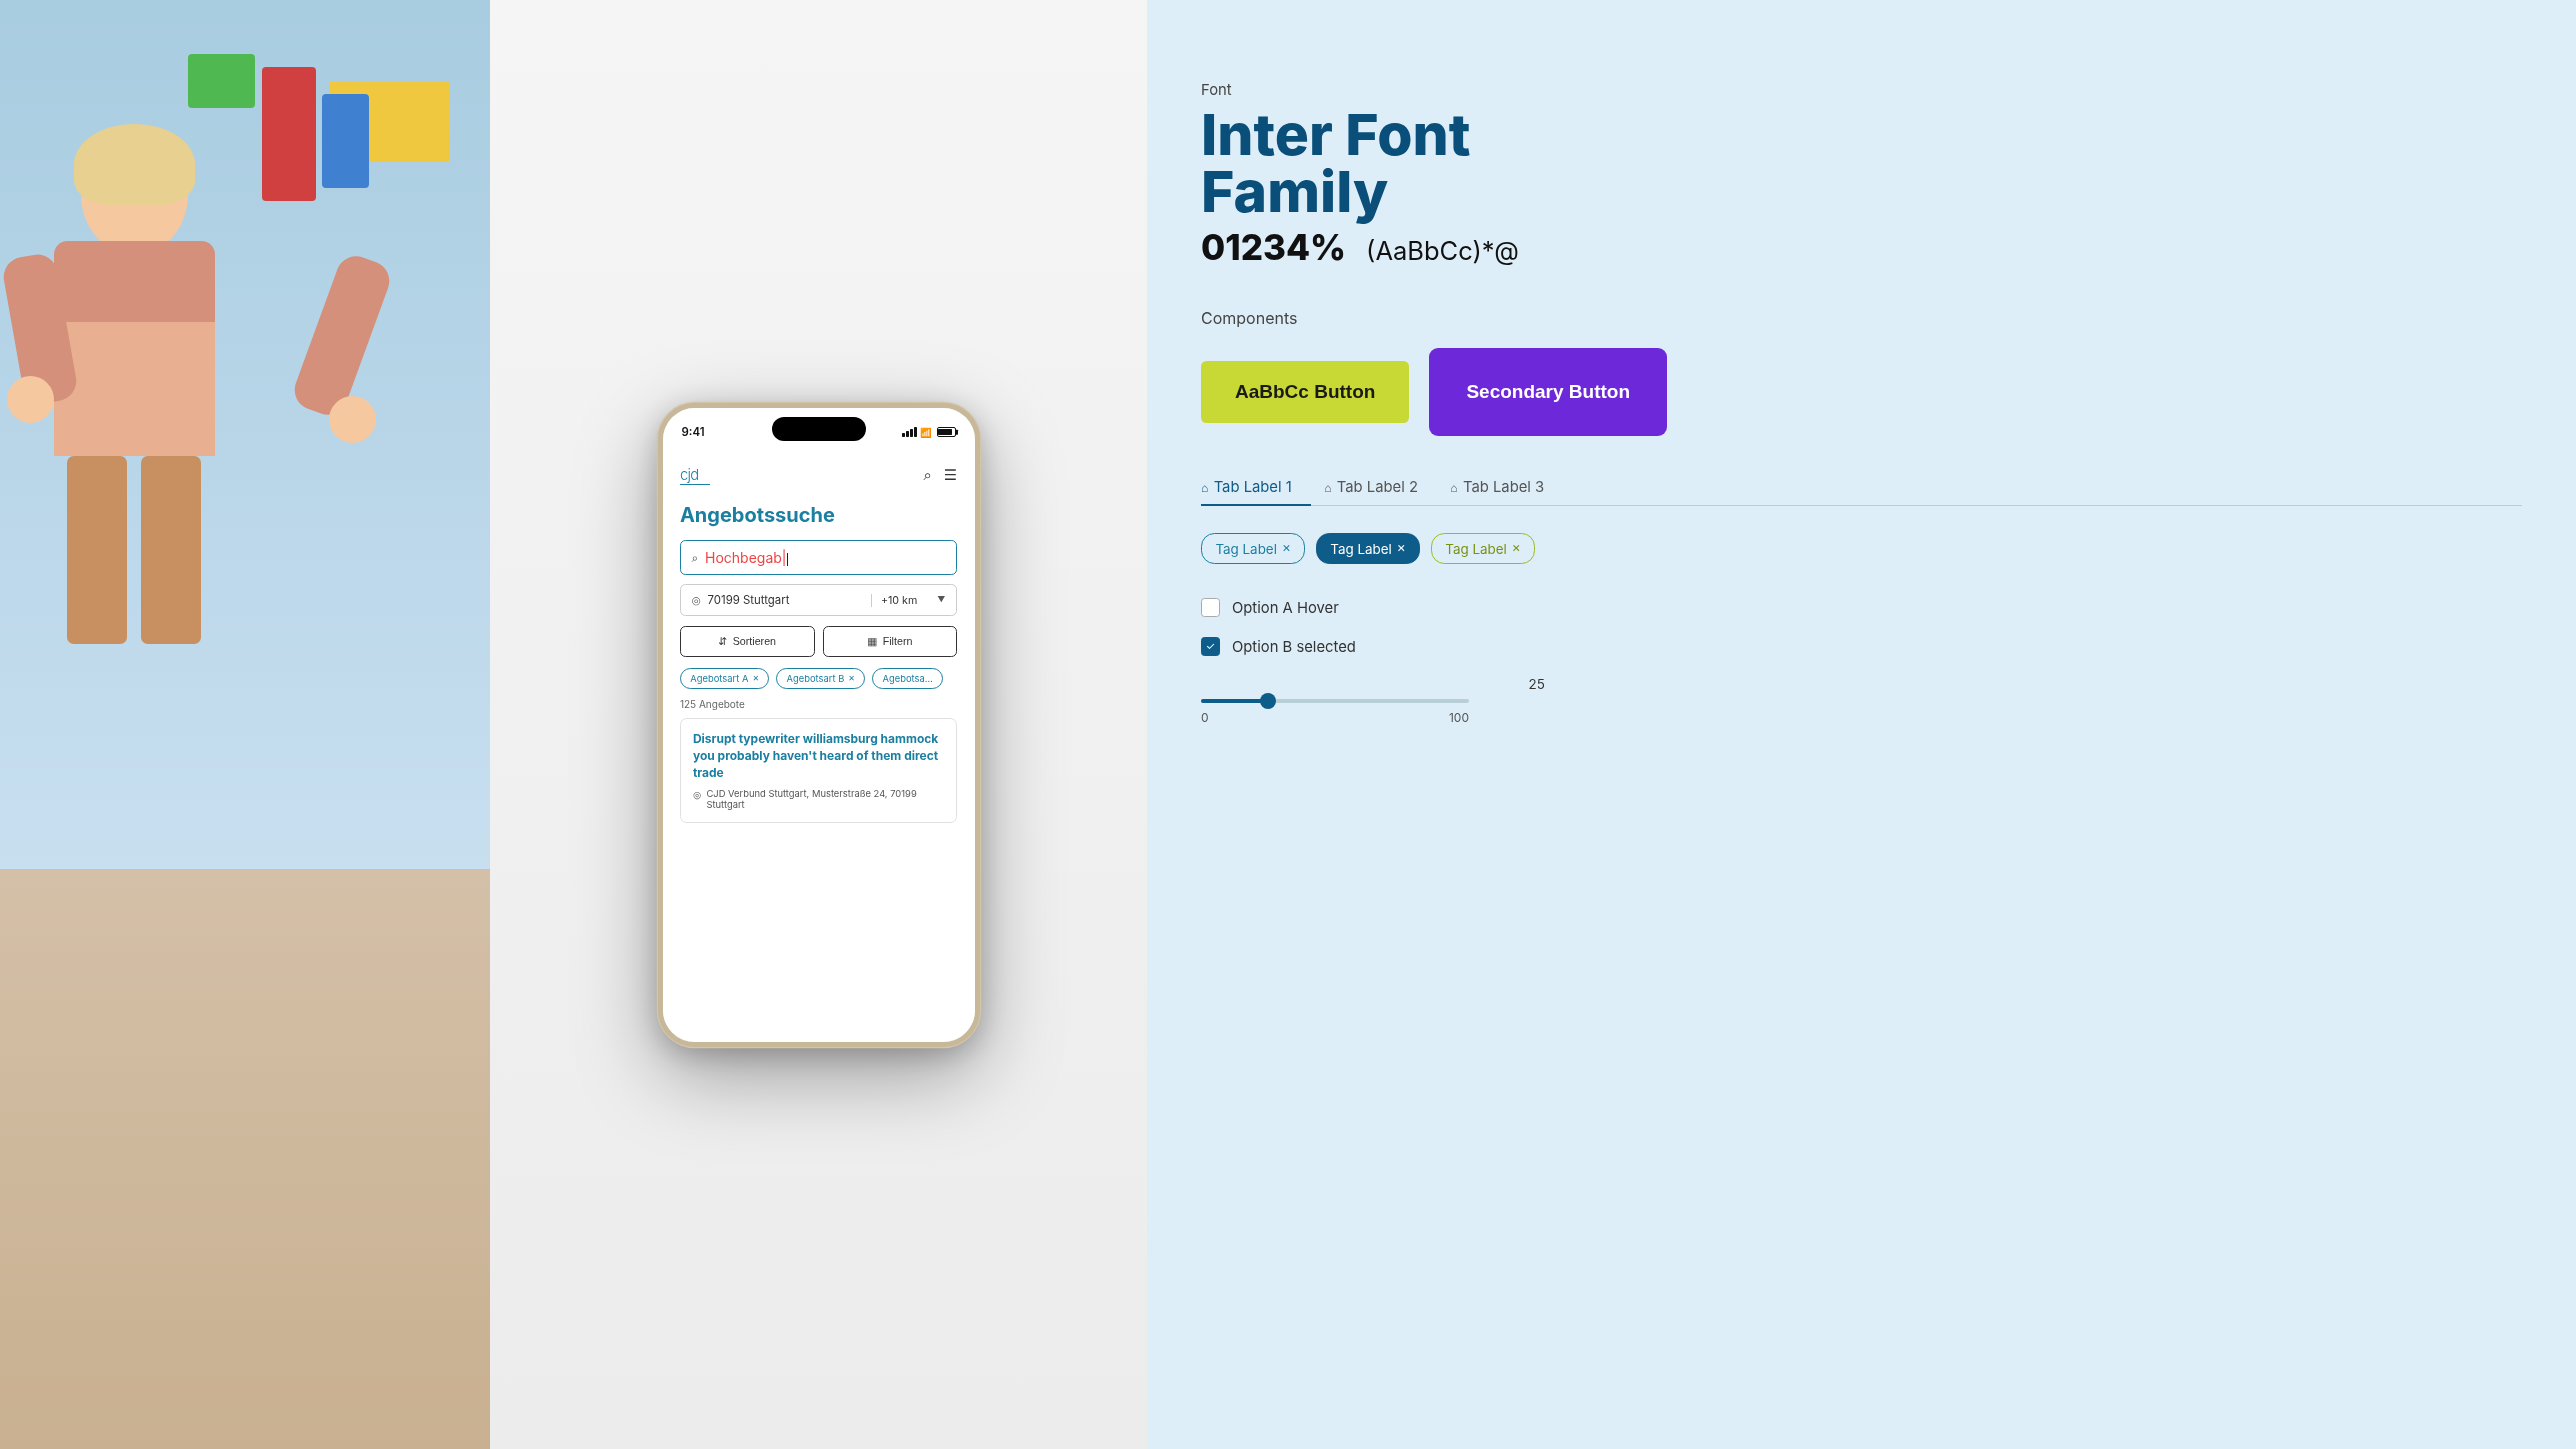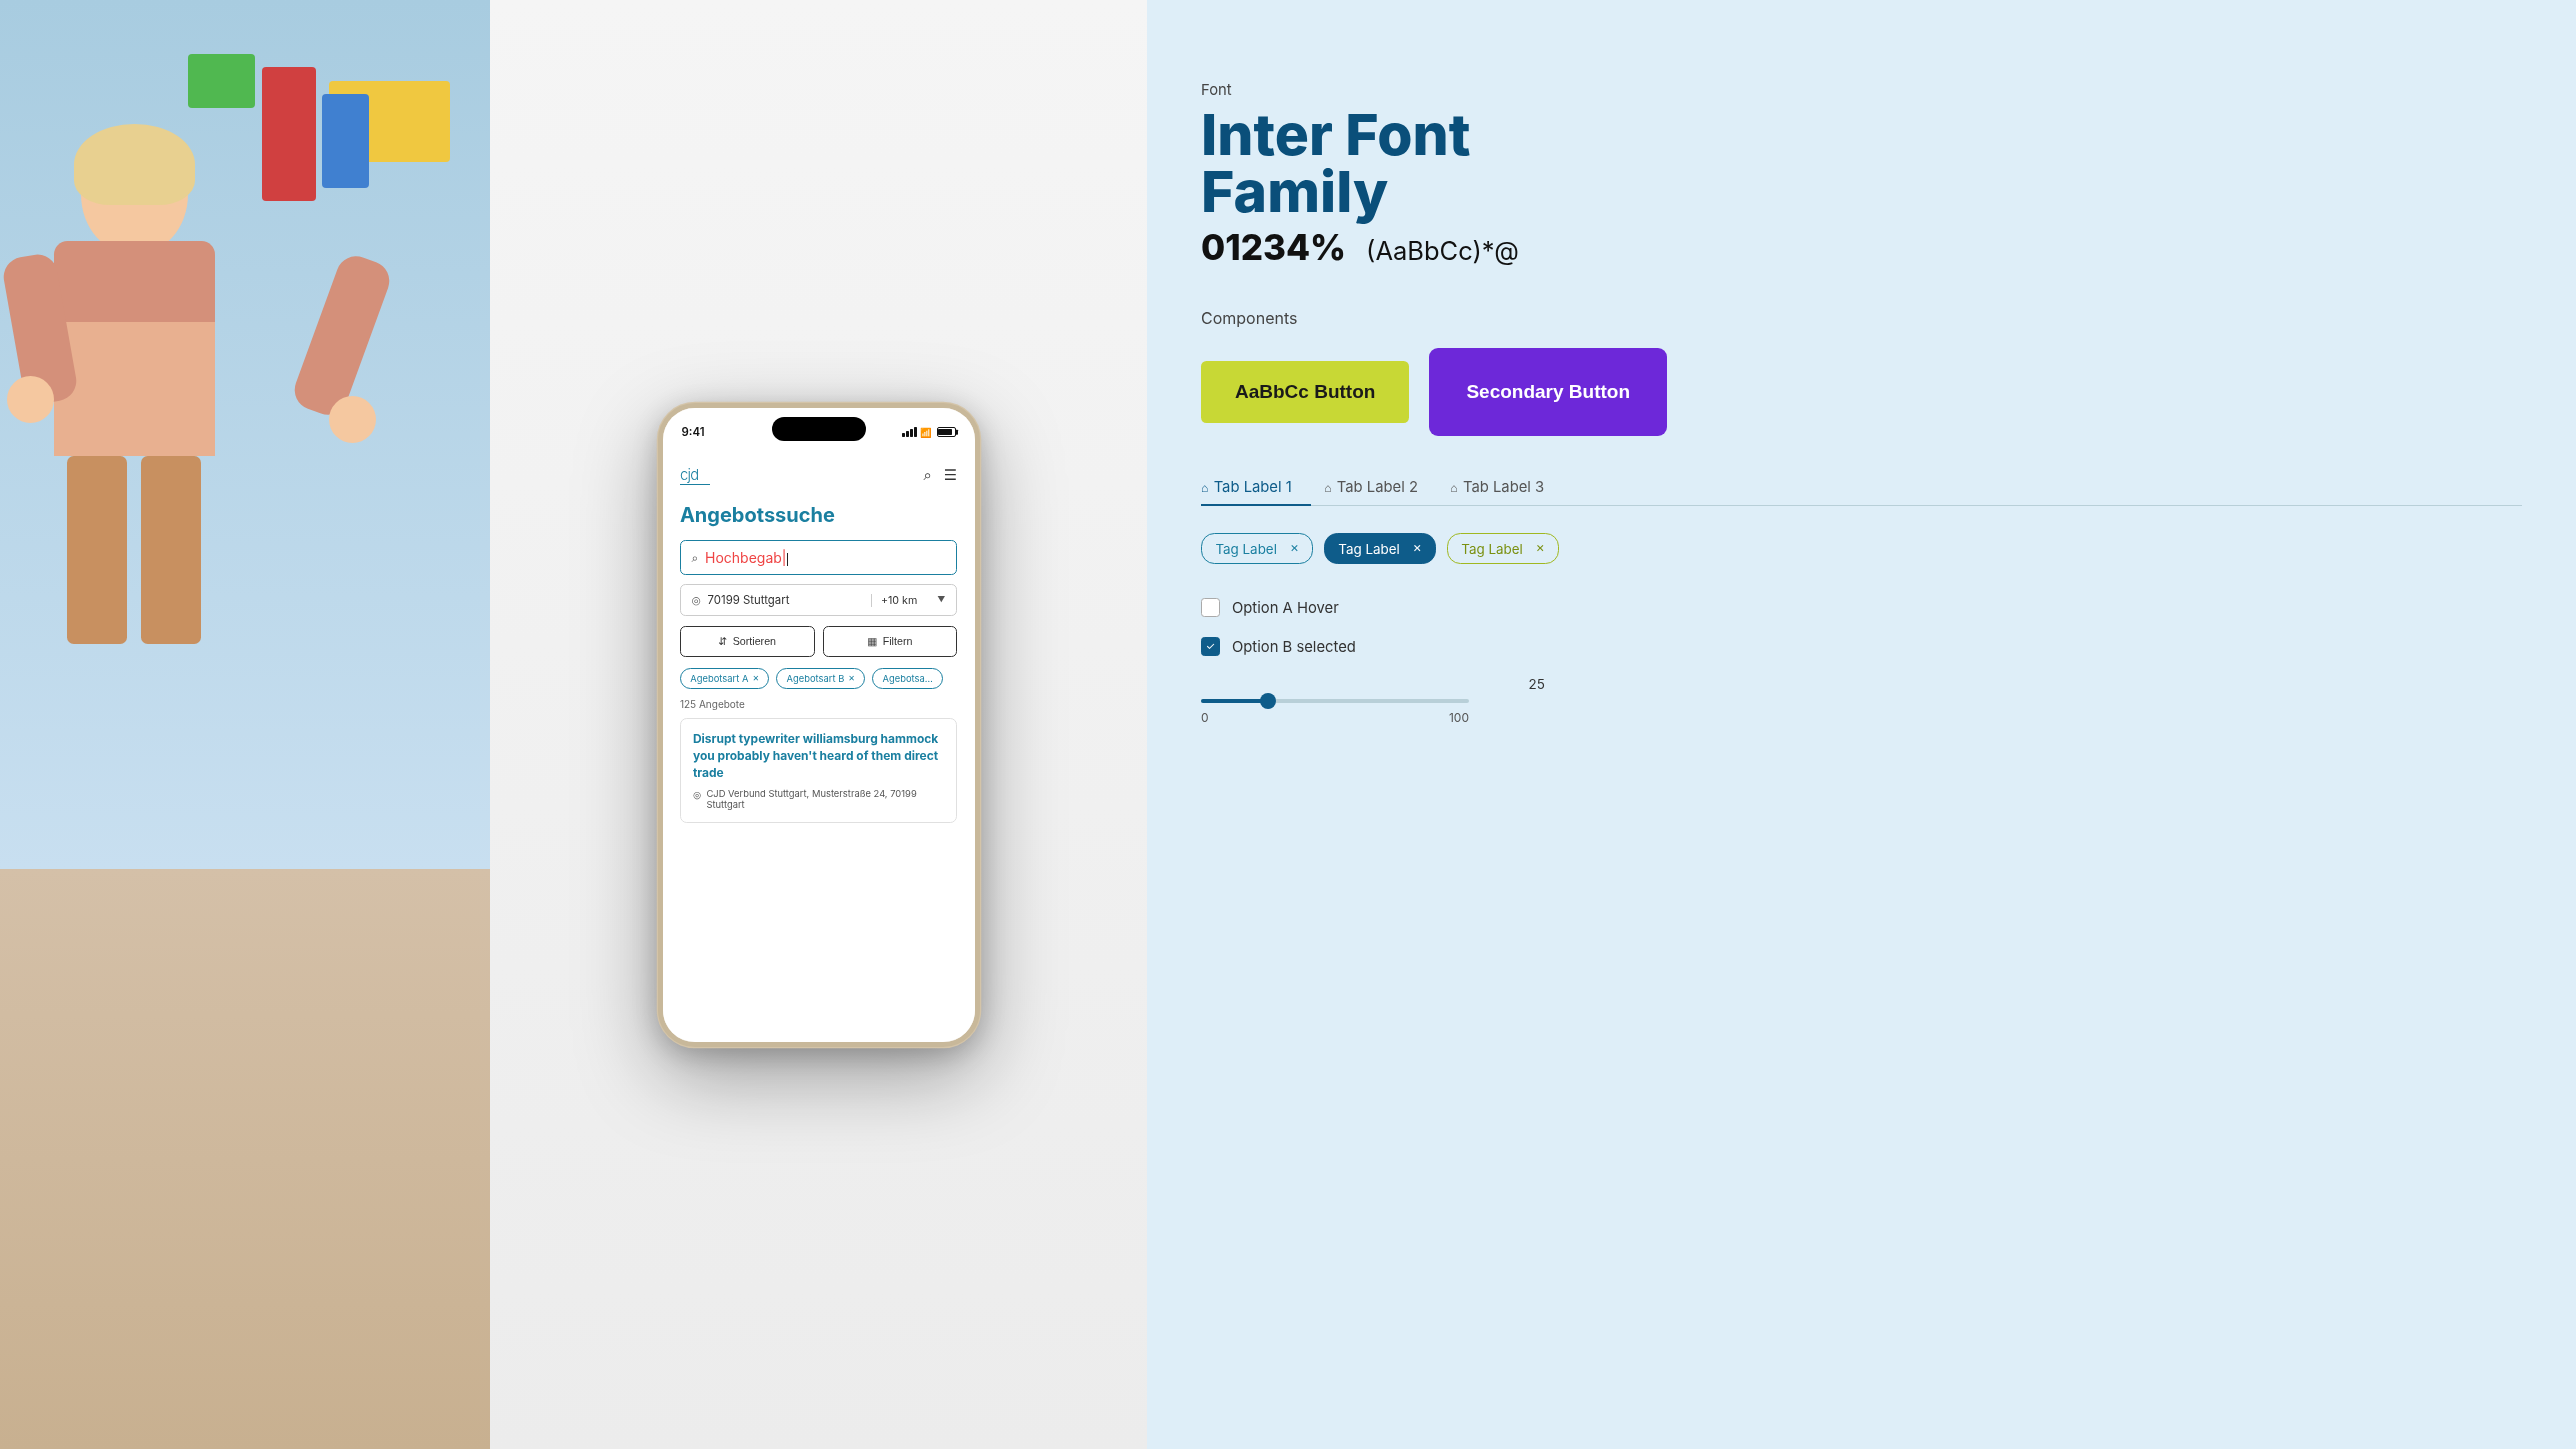--- a/index.html
+++ b/index.html
@@ -415,21 +415,21 @@
     
     .tags-components-row {
       display: flex;
       align-items: center;
       gap: 10.7px;
       margin-bottom: 34px;
     }
     .component-tag {
       display: flex;
       align-items: center;
-      gap: 13px;
+      gap: 5px;
       border: 1px solid #1a7fa0;
       border-radius: 13.4px;
       padding: 6.7px 13.4px;
       font-size: 13.4px;
       color: #1a7fa0;
       cursor: pointer;
     }
     .component-tag.dark {
       background: #0e5c8a;
       color: white;

